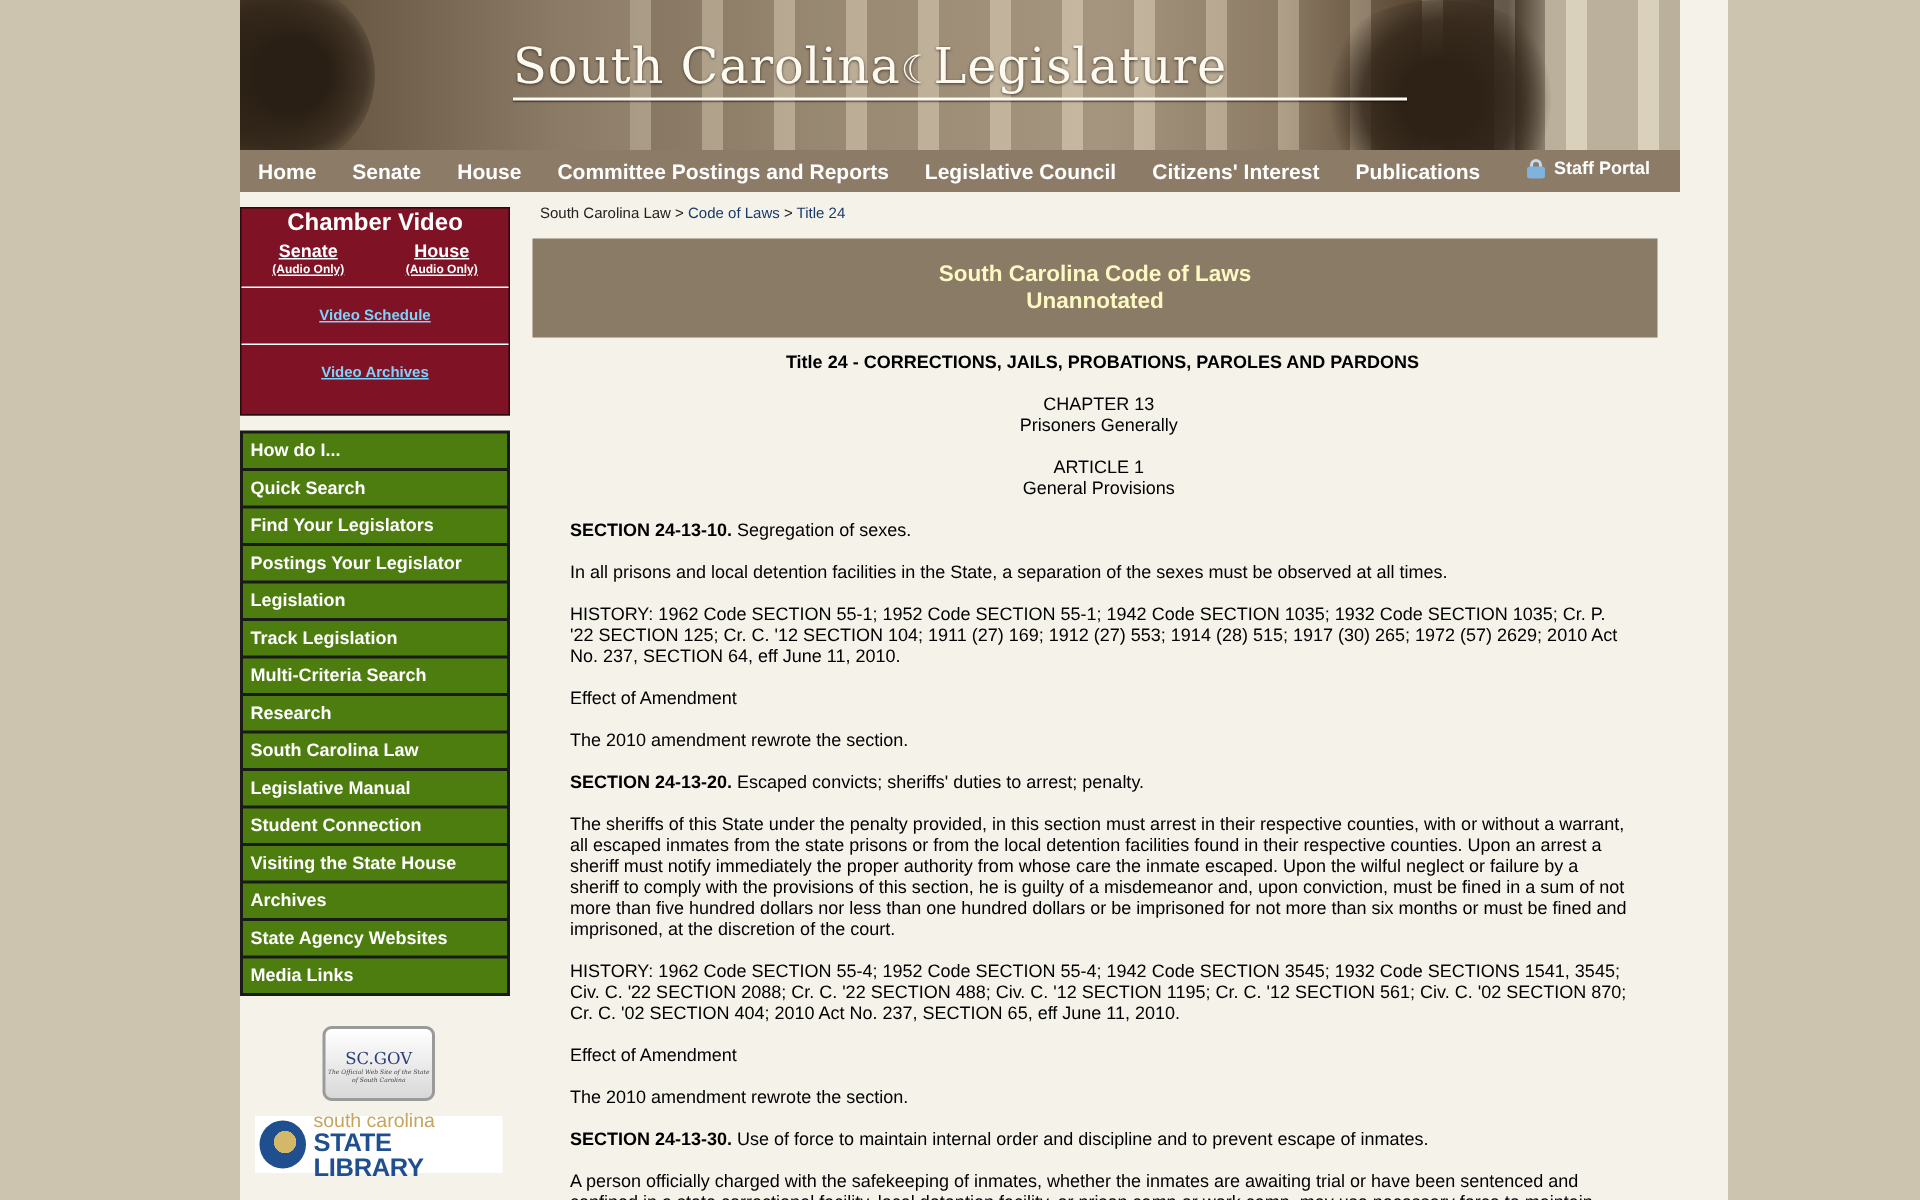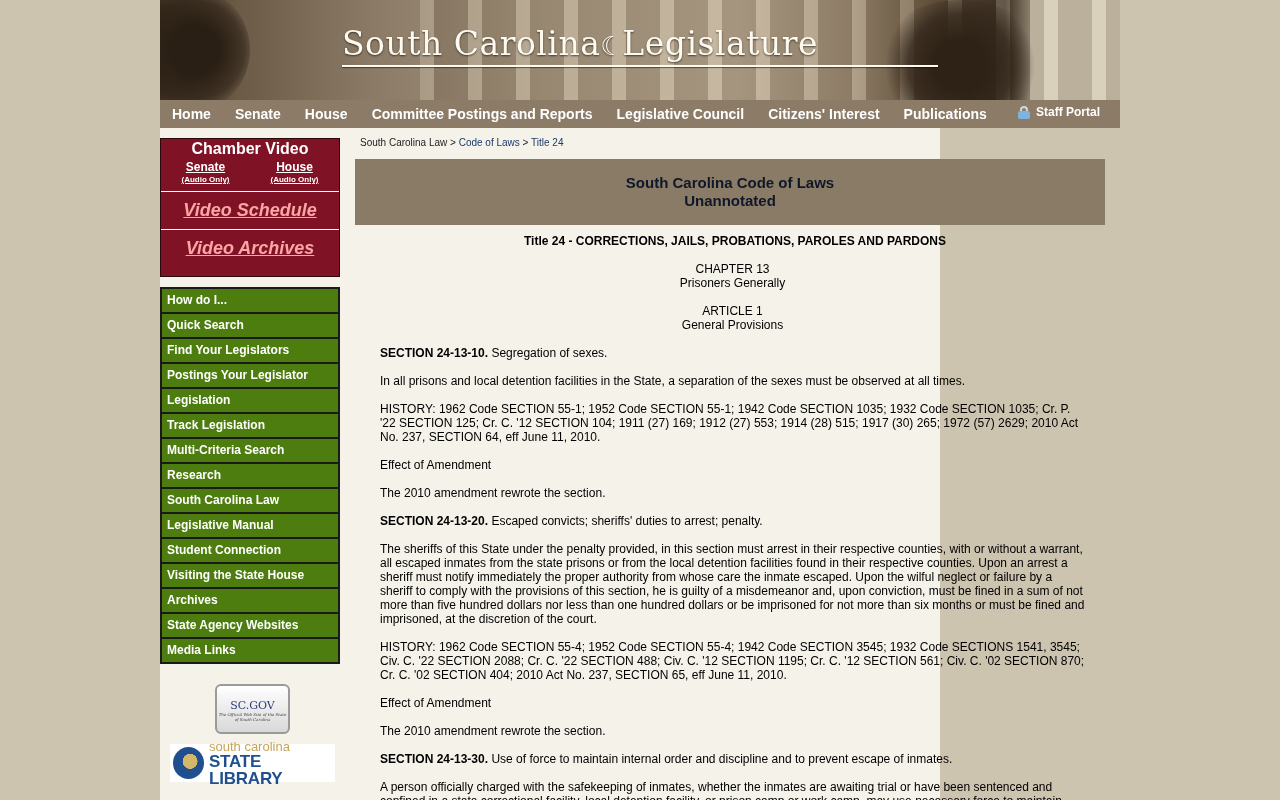--- a/index.html
+++ b/index.html
@@ -1,18 +1,18 @@
 <!DOCTYPE html>
 <html><head>
 <meta charset="utf-8">
 <style>
   * { box-sizing: border-box; margin: 0; padding: 0; }
   html, body { width: 1280px; height: 800px; overflow: hidden; }
   body { background: #cdc4b0; font-family: "Liberation Sans", sans-serif; }
-  .page { position: absolute; left: 160px; top: 0; width: 780px; height: 800px; background: #f5f2ea; }
+  .page { position: absolute; left: 160px; top: 0; width: 992px; height: 800px; background: #f5f2ea; }
 
   
   .banner { position: absolute; left: 0; top: 0; width: 960px; height: 100px; overflow: hidden;
     background: linear-gradient(90deg, #3b2d1f 0%, #6b5a46 8%, #8a7a66 22%, #a89880 40%, #b8a890 60%, #9c8a72 72%, #5c4a36 82%, #3a2e22 88%, #c9bea8 92%, #d2c8b3 100%); }
   .banner .cols { position: absolute; left: 260px; top: 0; width: 700px; height: 100px;
     background: repeating-linear-gradient(90deg, rgba(255,245,225,0.35) 0px, rgba(255,245,225,0.35) 14px, rgba(60,45,30,0.25) 14px, rgba(60,45,30,0.25) 48px); opacity: 0.6; }
   .banner .tree-l { position: absolute; left: -20px; top: -10px; width: 110px; height: 120px; border-radius: 50%; background: radial-gradient(circle, #2a1f14 30%, rgba(42,31,20,0.6) 60%, transparent 75%); }
   .banner .tree-r { position: absolute; left: 720px; top: 0px; width: 160px; height: 110px; border-radius: 50% 50% 0 0; background: radial-gradient(circle at 50% 60%, #2e2216 25%, rgba(50,38,26,0.8) 50%, transparent 72%); }
   .banner .sky { position: absolute; left: 870px; top: 0; width: 90px; height: 100px; background: #d0c7b2; }
   .banner .title { position: absolute; left: 182px; top: 24px; font-family: "DejaVu Serif", serif; font-size: 33px; color: #fffaf0; letter-spacing: 0.5px; text-shadow: 0 1px 2px rgba(0,0,0,0.6); white-space: nowrap; }
@@ -29,39 +29,39 @@
 
   
   .chamber { position: absolute; left: 0; top: 138px; width: 180px; height: 139px; background: #7f1224; border: 1px solid #2b0a0e; }
   .chamber .head { text-align: center; color: #fff; font-weight: bold; font-size: 16px; margin-top: 1px; }
   .chamber .row { display: flex; justify-content: space-around; margin-top: 2px; }
   .chamber .row .c { text-align: center; }
   .chamber .row a { color: #fff; font-weight: bold; font-size: 12px; text-decoration: underline; display: block; }
   .chamber .row a.sm { font-size: 8px; margin-top: 1px; }
   .chamber .bar { border-top: 1px solid #fff; height: 38px; display: flex; align-items: center; justify-content: center; }
   .chamber .bar1 { margin-top: 7px; }
-  .chamber .bar a { color: #fca5a5; font-weight: bold; font-size: 18px; text-decoration: underline; font-style: italic; }
+  .chamber .bar a { color: #7dd3fc; font-weight: bold; font-size: 10px; text-decoration: underline; }
 
   .sidemenu { position: absolute; left: 0; top: 287px; width: 180px; background: #1a1a1a; padding: 2px 2px 2px 2px; }
   .sidemenu .item { display: block; height: 23px; margin-bottom: 2px; background: #4d7c0f; color: #fff; font-weight: bold; font-size: 12px; text-decoration: none; padding-left: 5px; line-height: 23px; }
   .sidemenu .item:last-child { margin-bottom: 0; }
 
   .scgov { position: absolute; left: 55px; top: 684px; width: 75px; height: 50px; background: linear-gradient(#ffffff, #d8d8d8); border: 2px solid #9a9a9a; border-radius: 6px; text-align: center; }
   .scgov .t { font-family: "DejaVu Serif", serif; color: #2b3f78; font-size: 11px; margin-top: 13px; letter-spacing: 0px; }
   .scgov .s { font-family: "DejaVu Serif", serif; font-size: 4px; color: #444; font-style: italic; }
   .statelib { position: absolute; left: 10px; top: 744px; width: 165px; height: 38px; background: #fff; display: flex; align-items: center; }
   .statelib .lion { width: 32px; height: 32px; margin-left: 3px; border-radius: 50%; background: radial-gradient(circle at 55% 45%, #d4b86a 0 30%, #1f4f8f 31% 100%); }
   .statelib .txt { margin-left: 5px; line-height: 1; }
   .statelib .a { color: #c6a55b; font-size: 13px; }
   .statelib .b { color: #1f4f8f; font-size: 17px; font-weight: bold; letter-spacing: -0.2px; }
 
   
   .breadcrumb { position: absolute; left: 200px; top: 137px; font-size: 10px; color: #222; }
   .breadcrumb a { color: #1a3a6a; text-decoration: none; }
-  .titlebar { position: absolute; left: 195px; top: 159px; width: 750px; height: 66px; background: #8a7b66; color: #0f172a; font-weight: bold; font-size: 15px; text-align: center; padding-top: 15px; line-height: 18px; }
+  .titlebar { position: absolute; left: 195px; top: 159px; width: 750px; height: 66px; background: #8a7b66; color: #fef9c3; font-weight: bold; font-size: 15px; text-align: center; padding-top: 15px; line-height: 18px; }
   .doc { position: absolute; left: 220px; top: 234px; width: 705px; font-size: 12px; color: #000; line-height: 14px; }
   .doc .center { text-align: center; }
   .doc .title24 { font-weight: bold; margin-left: -20px; width: 750px; }
   .doc p { margin-top: 14px; }
   .doc .sec b { font-weight: bold; }
 </style>
 </head>
 <body>
 
 <div class="page">

